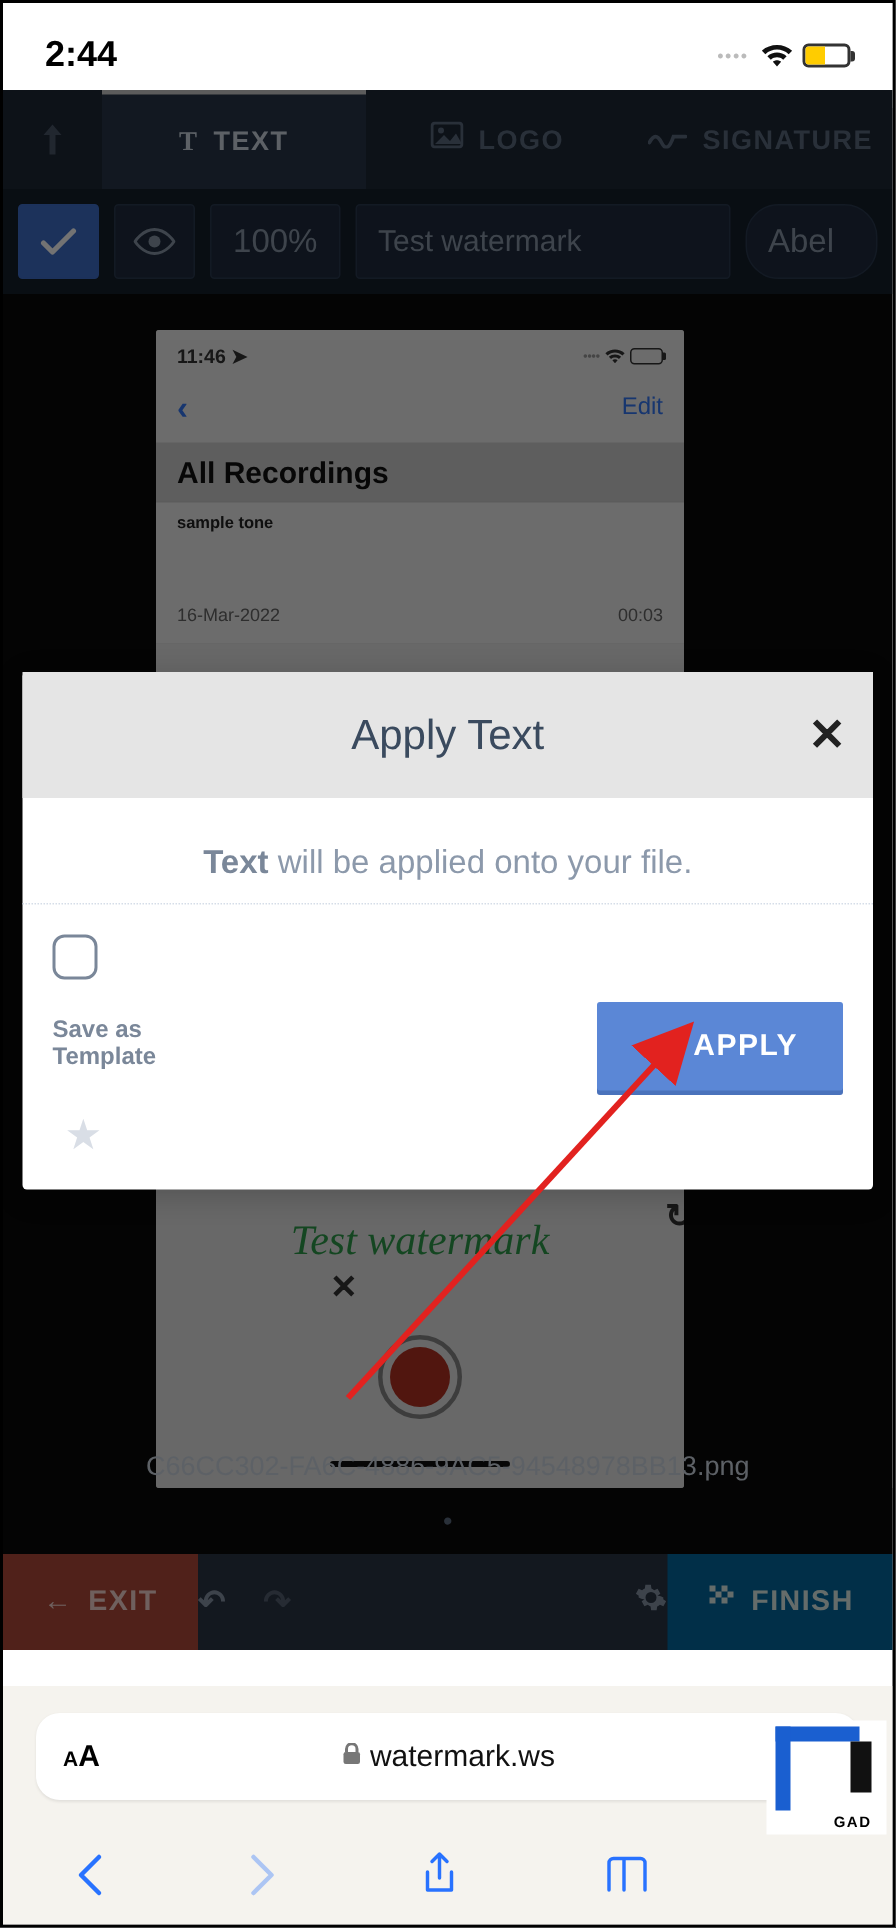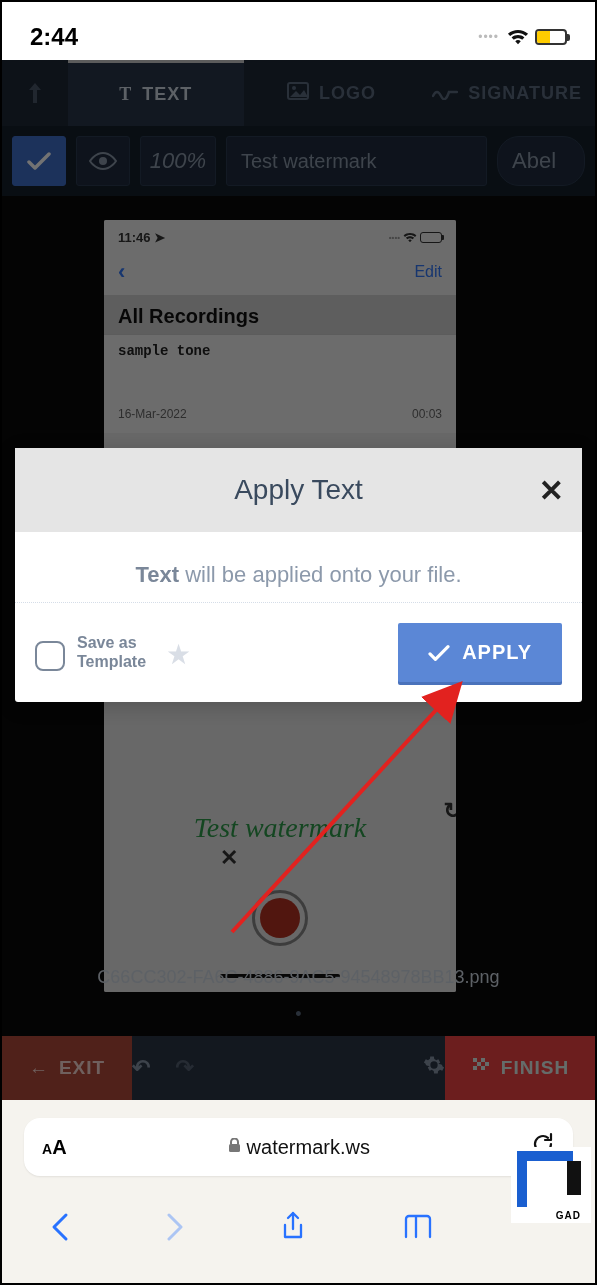--- a/index.html
+++ b/index.html
@@ -59,21 +59,21 @@
   .toolbar {
     display: flex; align-items: center; gap: 10px; padding: 10px; background: #151f2b;
   }
   .tb-btn {
     height: 50px; display: flex; align-items: center; justify-content: center;
     background: #1f2c3e; border: 1.5px solid #2b3a50; color: #8a97a8; font-size: 22px;
     border-radius: 3px;
   }
   .tb-check { width: 54px; background: #3f6fca; border-color: #3f6fca; color:#fff;}
   .tb-eye { width: 54px; }
-  .tb-opacity { width: 76px; font-style: italic; }
+  .tb-opacity { width: 87px; }
   .tb-input { flex: 1; padding: 0 14px; justify-content: flex-start; font-size: 20px;}
   .tb-font { width: 88px; padding: 0 14px; justify-content: flex-start; font-size: 22px; border-radius: 22px;}
   
   .canvas {
     position: absolute; top: 160px; left: 102px; width: 352px; height: 772px;
     background: #d0d0d0; border-radius: 2px; overflow: hidden;
   }
   .c-header {
     background: #efefef; padding: 10px 14px;
   }
@@ -81,21 +81,21 @@
     display: flex; justify-content: space-between; align-items: center;
     font-size: 13px; font-weight: 700; color: #333; margin-bottom: 14px;
   }
   .c-status-r { display:flex; gap:3px; align-items:center;}
   .c-batt { width: 22px; height: 11px; border: 1.5px solid #333; border-radius: 3px; position: relative;}
   .c-batt::after{content:"";position:absolute;right:-3px;top:2px;width:2px;height:5px;background:#333;border-radius:0 1px 1px 0;}
   .c-batt-fill{background:#ffcc00;width:55%;height:100%;border-radius:1.5px 0 0 1.5px;}
   .c-nav { display: flex; justify-content: space-between; align-items: center; font-size: 16px; color: #3478f6; font-weight:500;}
   .c-title { font-size: 20px; font-weight: 800; color: #111; margin: 10px 14px 6px;}
   .c-row { background: #efefef; padding: 8px 14px 12px; border-top: 1px solid #ccc; display:flex; justify-content:space-between; align-items:flex-end;}
-  .c-row .name { font-size: 14px; font-weight: 700; color: #222; font-family: Liberation Mono, monospace;}
+  .c-row .name { font-size: 11px; font-weight: 700; color: #222;}
   .c-row .date { font-size: 12px; color: #666; margin-top: 48px;}
   .c-row .dur { font-size: 12px; color: #666;}
   .c-blank { background: #e6e6e6; height: 100%; }
   .wm-text {
     position: absolute; top: 592px; left: 50%; transform: translateX(-50%);
     font-family: cursive; font-size: 28px; color: #2e9c4b; font-style: italic; white-space:nowrap;
   }
   .wm-close {
     position: absolute; top: 625px; left: 116px; font-size: 22px; color: #333; font-weight:900;
   }
@@ -119,21 +119,21 @@
   .bottombar {
     position: absolute; bottom: 0; left: 0; right: 0; height: 64px;
     display: flex; background: #2a3646;
   }
   .bb-btn {
     display: flex; align-items: center; justify-content: center; gap: 10px;
     font-size: 19px; font-weight: 700; letter-spacing: 1px;
   }
   .bb-exit { width: 130px; background: #b24a3a; color: #f5d6d0;}
   .bb-mid { flex: 1; color: #8894a6; gap: 24px; font-size:22px;}
-  .bb-finish { width: 150px; background: #ef4444; color: #dff0eb;}
+  .bb-finish { width: 150px; background: #0369a1; color: #dff0eb;}
   
   .modal {
     position: absolute; left: 13px; right: 13px; top: 446px;
     background: #fff; border-radius: 3px; z-index: 50;
     box-shadow: 0 4px 20px rgba(0,0,0,.2);
   }
   .modal-head {
     background: #e5e5e5; padding: 26px 20px; text-align: center; position: relative;
   }
   .modal-title { font-size: 28px; color: #3a4a5e; font-weight: 400;}
@@ -142,38 +142,38 @@
     font-size: 30px; color: #222; font-weight: 900; cursor: pointer;
   }
   .modal-body {
     padding: 30px 20px 14px; text-align: center; color: #8c99ab; font-size: 22px;
     border-bottom: 1px dotted #d5dde8;
   }
   .modal-body .bold { font-weight: 700; color: #7a8799;}
   .modal-foot {
     padding: 20px; display: flex; align-items: center; justify-content: space-between;
   }
-  .save-tmpl { display: flex; align-items: flex-end; gap: 12px;}
+  .save-tmpl { display: flex; align-items: flex-start; gap: 25px; flex-direction: column;}
   .chk {
     width: 30px; height: 30px; border: 2.5px solid #7a8799; border-radius: 8px; background:#fff;
   }
   .tmpl-txt { color: #7a8799; font-size: 16px; line-height: 1.15; font-weight:600;}
   .star { color: #d9dee6; font-size: 28px; margin-left:8px;}
   .apply-btn {
     background: #5b87d6; color: #fff; padding: 18px 30px; font-size: 20px;
     font-weight: 700; letter-spacing: 1px; display:flex; align-items:center; gap:12px;
     border-radius: 2px; box-shadow: 0 3px 0 #4a72bb; cursor:pointer;
   }
   
   .arrow {
     position: absolute; z-index: 60; pointer-events: none;
   }
   
   .safari {
-    position: absolute; bottom: 0; left: 0; right: 0; height: 183px;
+    position: absolute; bottom: 0; left: 0; right: 0; height: 159px;
     background: #f5f3ee;
   }
   .urlbar {
     margin: 18px 22px 0; height: 58px; background: #fff; border-radius: 16px;
     display: flex; align-items: center; padding: 0 18px; gap: 14px;
     box-shadow: 0 1px 2px rgba(0,0,0,.08);
   }
   .aA { font-weight: 700; font-size: 20px;}
   .aA .small { font-size: 14px;}
   .url { flex: 1; text-align: center; font-size: 20px; color: #111; display:flex; justify-content:center; align-items:center; gap:6px;}

